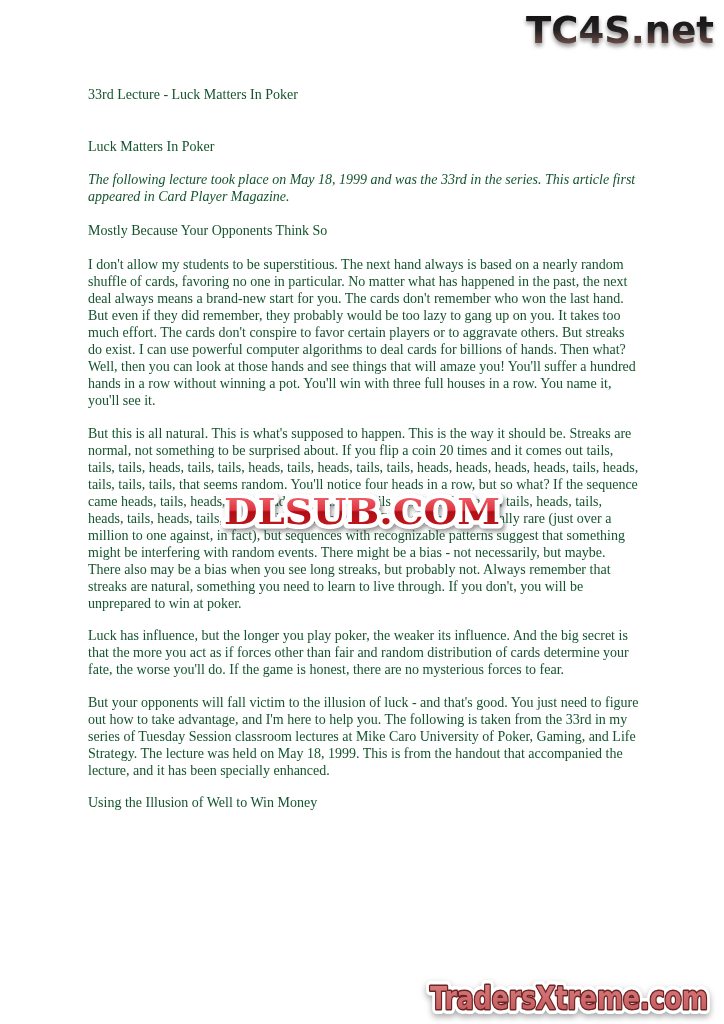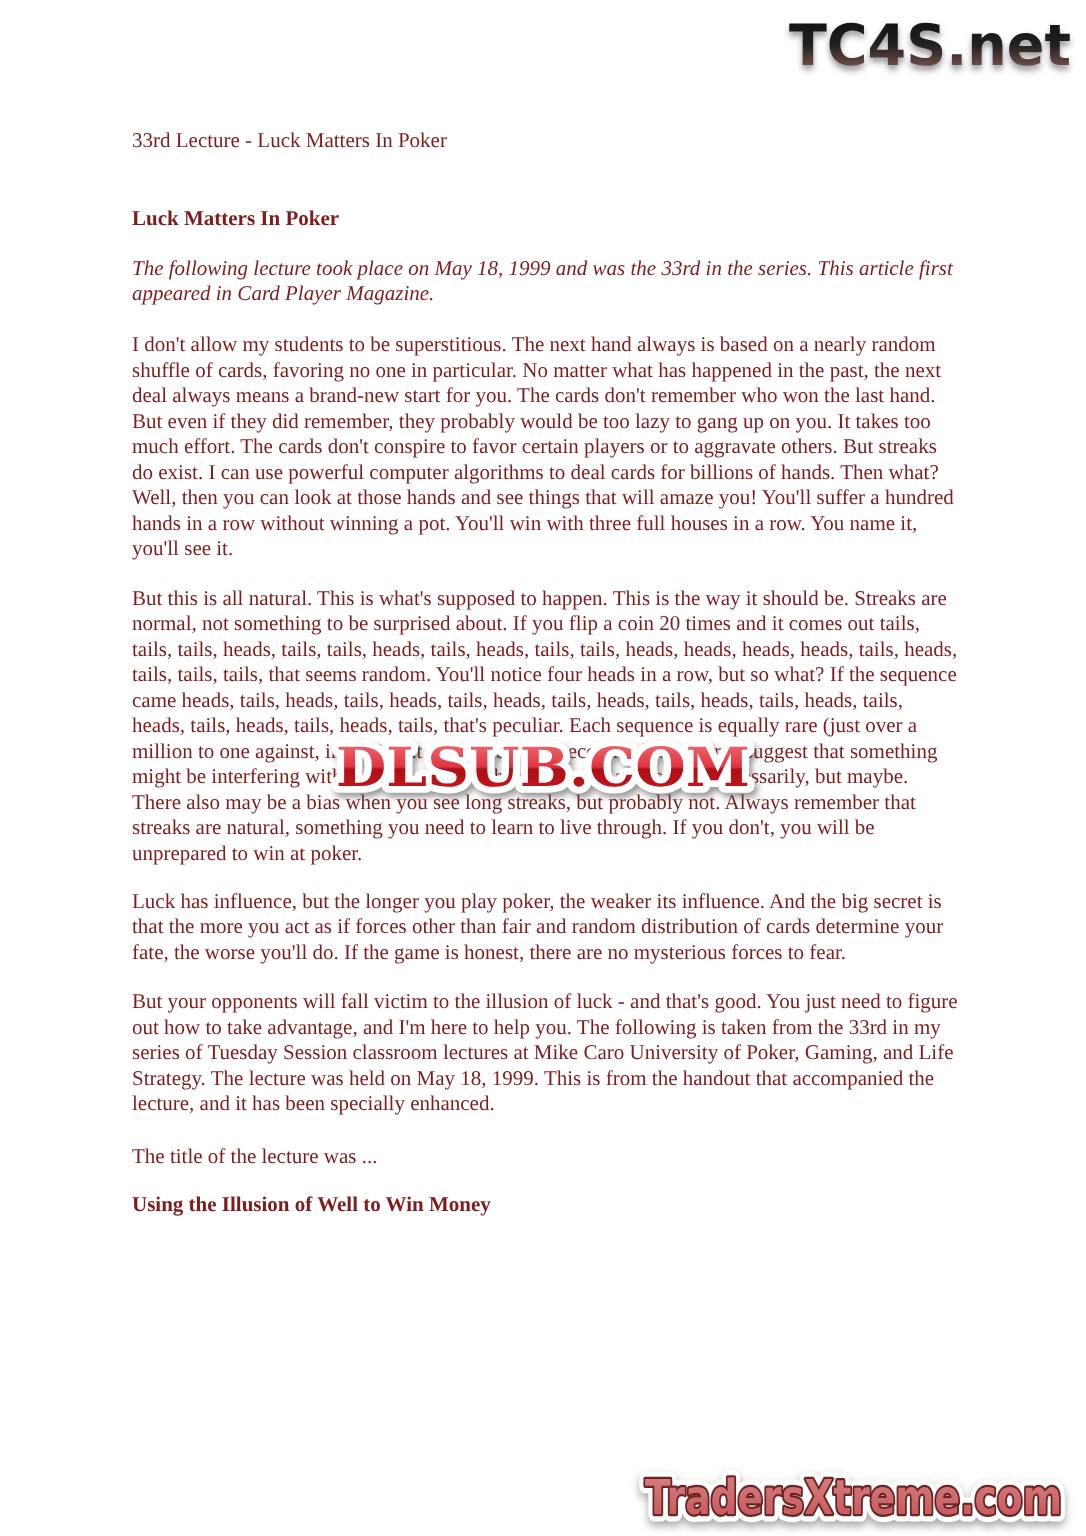--- a/index.html
+++ b/index.html
@@ -4,24 +4,24 @@
 <style>
   html, body { margin:0; padding:0; }
   body {
     width:724px; height:1024px; background:#ffffff; position:relative;
     font-family:"Liberation Serif", serif; overflow:hidden;
   }
   .content {
     position:absolute; left:88px; top:0; width:551px;
   }
   .content p {
-    margin:0; font-size:14px; line-height:17px; color:#7f1d1d;
+    margin:0; font-size:14px; line-height:17px; color:#14532d;
     text-align:left;
   }
-  .b { font-weight:bold; }
+  .b { font-weight:normal; }
   .i { font-style:italic; }
   .mt-title { margin-top:86px !important; }
   .mt-35 { margin-top:35px !important; }
   .mt-18 { margin-top:18px !important; }
   .mt-17 { margin-top:17px !important; }
   .mt-16 { margin-top:16px !important; }
   .mt-15 { margin-top:15px !important; }
 
   .logo-top {
     position:absolute; top:2px; right:6px;
@@ -49,25 +49,25 @@
       <stop offset="1" stop-color="#96675f"></stop>
     </linearGradient>
   </defs>
   <text x="196" y="41" text-anchor="end" font-weight="bold" font-size="38" fill="url(#gTop)" textLength="188" lengthAdjust="spacingAndGlyphs">TC4S.net</text>
 </svg>
 
 <div class="content">
   <p class="mt-title">33rd Lecture - Luck Matters In Poker</p>
   <p class="b mt-35">Luck Matters In Poker</p>
   <p class="i mt-16">The following lecture took place on May 18, 1999 and was the 33rd in the series. This article first appeared in Card Player Magazine.</p>
+  <p class="mt-17">Mostly Because Your Opponents Think So</p>
   <p class="mt-17">I don't allow my students to be superstitious. The next hand always is based on a nearly random shuffle of cards, favoring no one in particular. No matter what has happened in the past, the next deal always means a brand-new start for you. The cards don't remember who won the last hand. But even if they did remember, they probably would be too lazy to gang up on you. It takes too much effort. The cards don't conspire to favor certain players or to aggravate others. But streaks do exist. I can use powerful computer algorithms to deal cards for billions of hands. Then what? Well, then you can look at those hands and see things that will amaze you! You'll suffer a hundred hands in a row without winning a pot. You'll win with three full houses in a row. You name it, you'll see it.</p>
   <p class="mt-16">But this is all natural. This is what's supposed to happen. This is the way it should be. Streaks are normal, not something to be surprised about. If you flip a coin 20 times and it comes out tails, tails, tails, heads, tails, tails, heads, tails, heads, tails, tails, heads, heads, heads, heads, tails, heads, tails, tails, tails, that seems random. You'll notice four heads in a row, but so what? If the sequence came heads, tails, heads, tails, heads, tails, heads, tails, heads, tails, heads, tails, heads, tails, heads, tails, heads, tails, heads, tails, that's peculiar. Each sequence is equally rare (just over a million to one against, in fact), but sequences with recognizable patterns suggest that something might be interfering with random events. There might be a bias - not necessarily, but maybe. There also may be a bias when you see long streaks, but probably not. Always remember that streaks are natural, something you need to learn to live through. If you don't, you will be unprepared to win at poker.</p>
   <p class="mt-15">Luck has influence, but the longer you play poker, the weaker its influence. And the big secret is that the more you act as if forces other than fair and random distribution of cards determine your fate, the worse you'll do. If the game is honest, there are no mysterious forces to fear.</p>
   <p class="mt-16">But your opponents will fall victim to the illusion of luck - and that's good. You just need to figure out how to take advantage, and I'm here to help you. The following is taken from the 33rd in my series of Tuesday Session classroom lectures at Mike Caro University of Poker, Gaming, and Life Strategy. The lecture was held on May 18, 1999. This is from the handout that accompanied the lecture, and it has been specially enhanced.</p>
-  <p class="mt-18">The title of the lecture was ...</p>
   <p class="b mt-15">Using the Illusion of Well to Win Money</p>
 </div>
 
 <svg class="watermark" width="300" height="54">
   <defs>
     <linearGradient id="gRed" x1="0" y1="0" x2="0" y2="1">
       <stop offset="0" stop-color="#f2757b"></stop>
       <stop offset="0.48" stop-color="#e03540"></stop>
       <stop offset="0.52" stop-color="#ae0f16"></stop>
       <stop offset="1" stop-color="#cb1a20"></stop>

